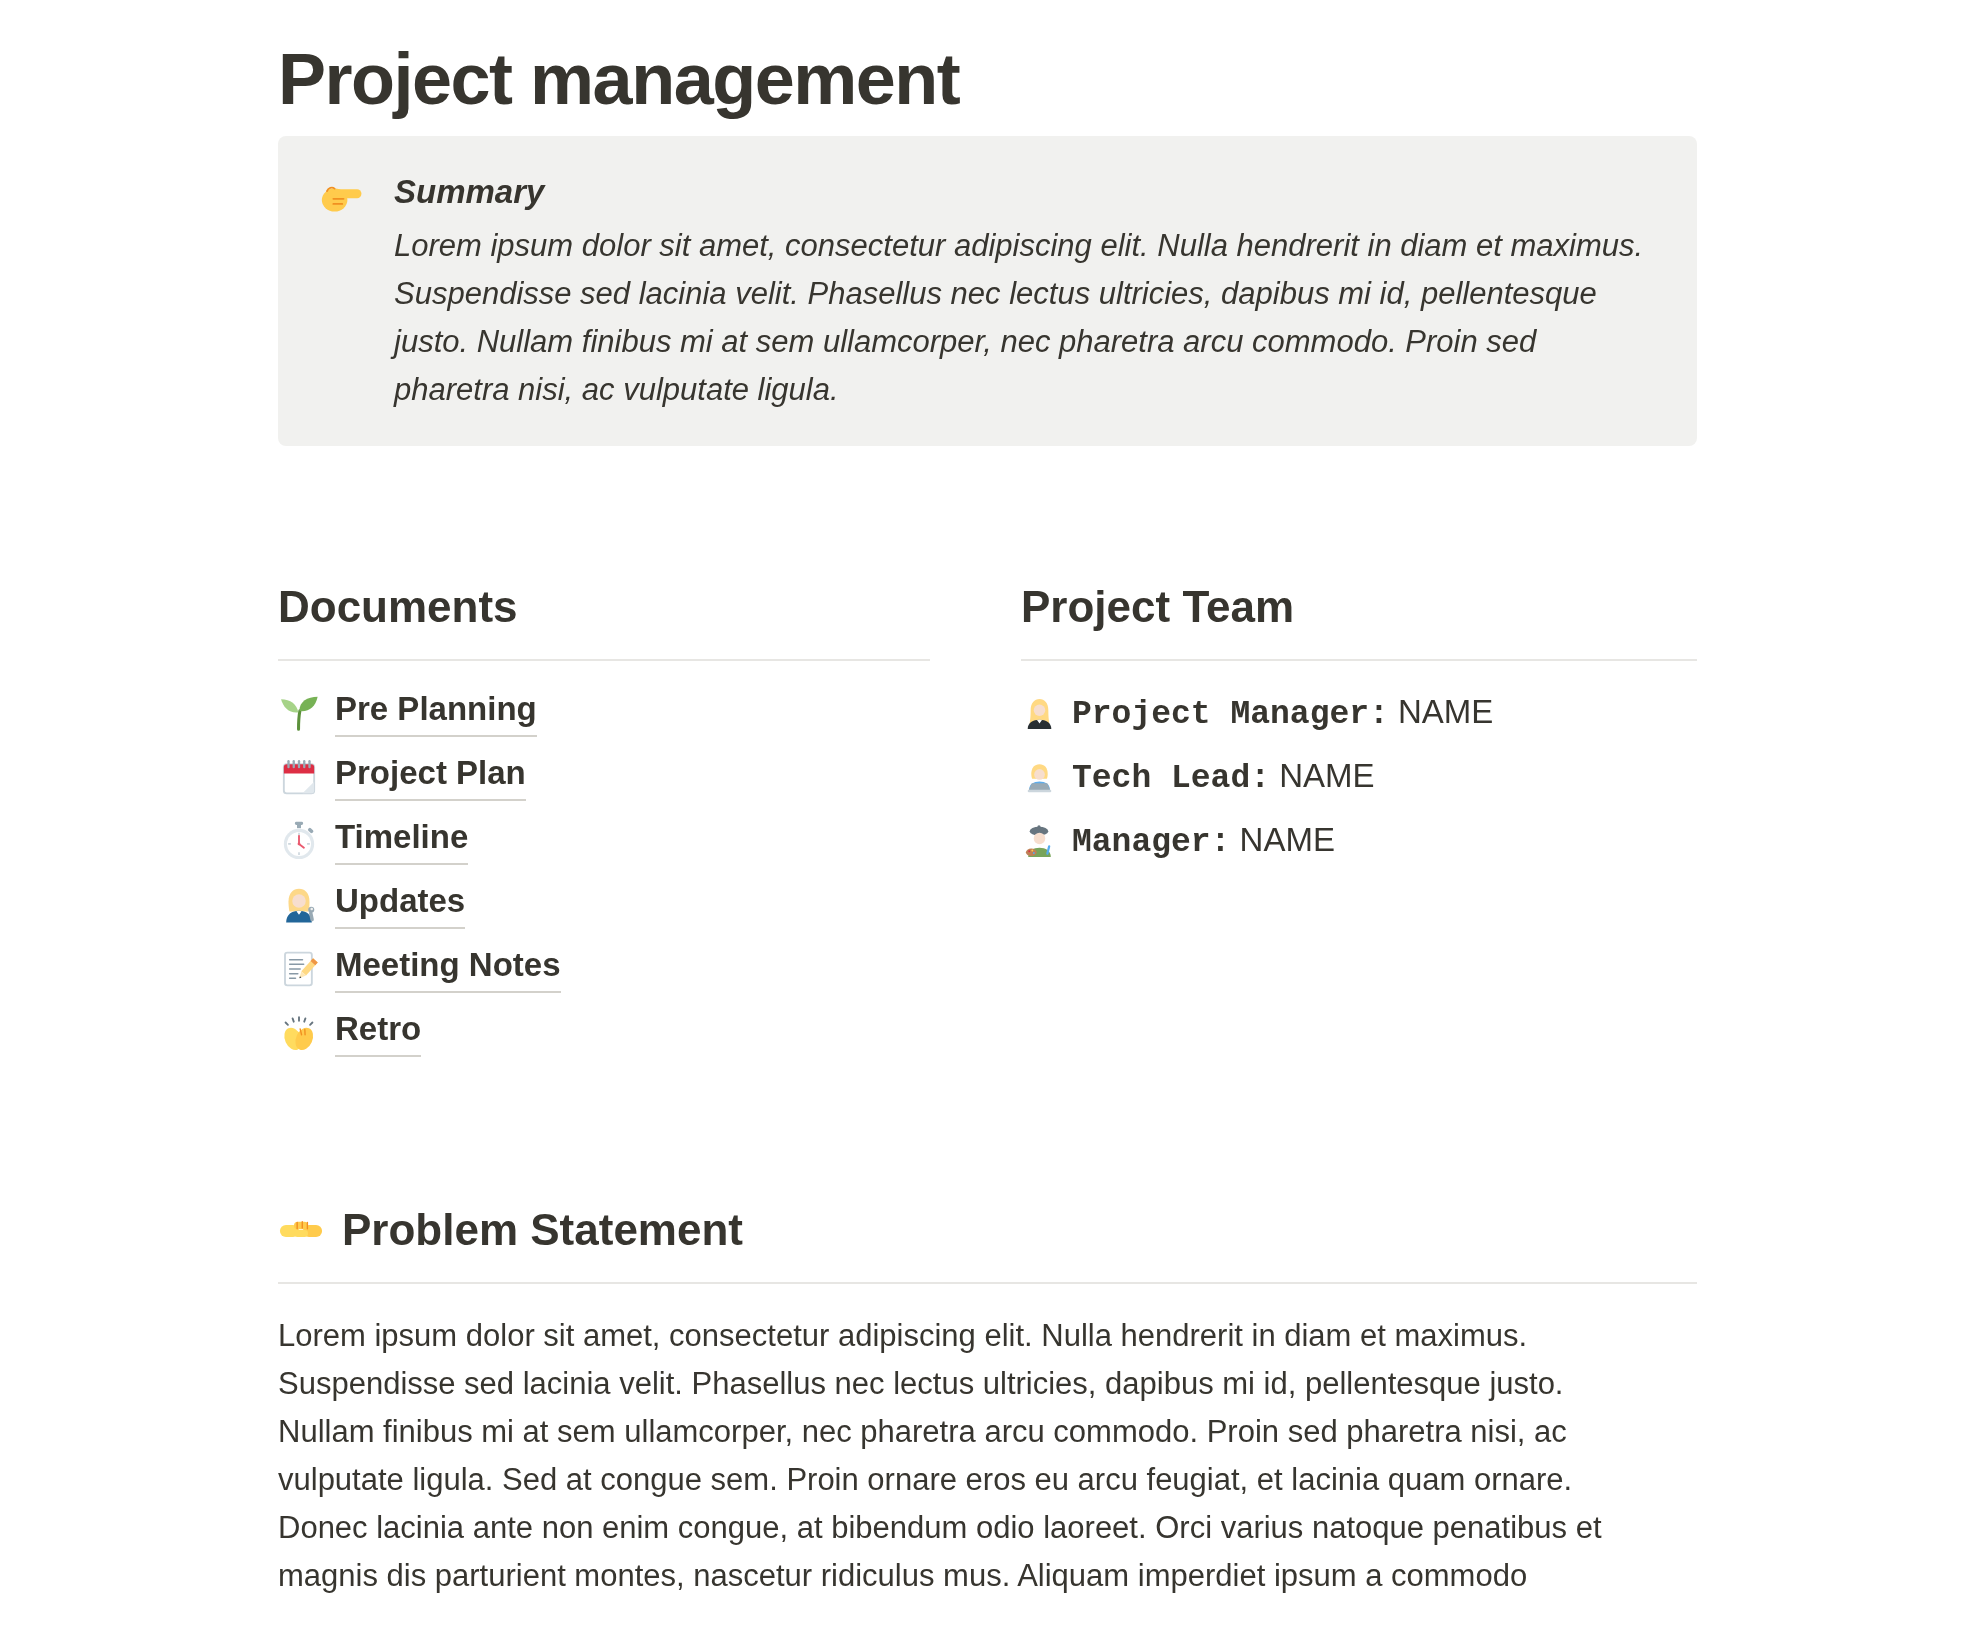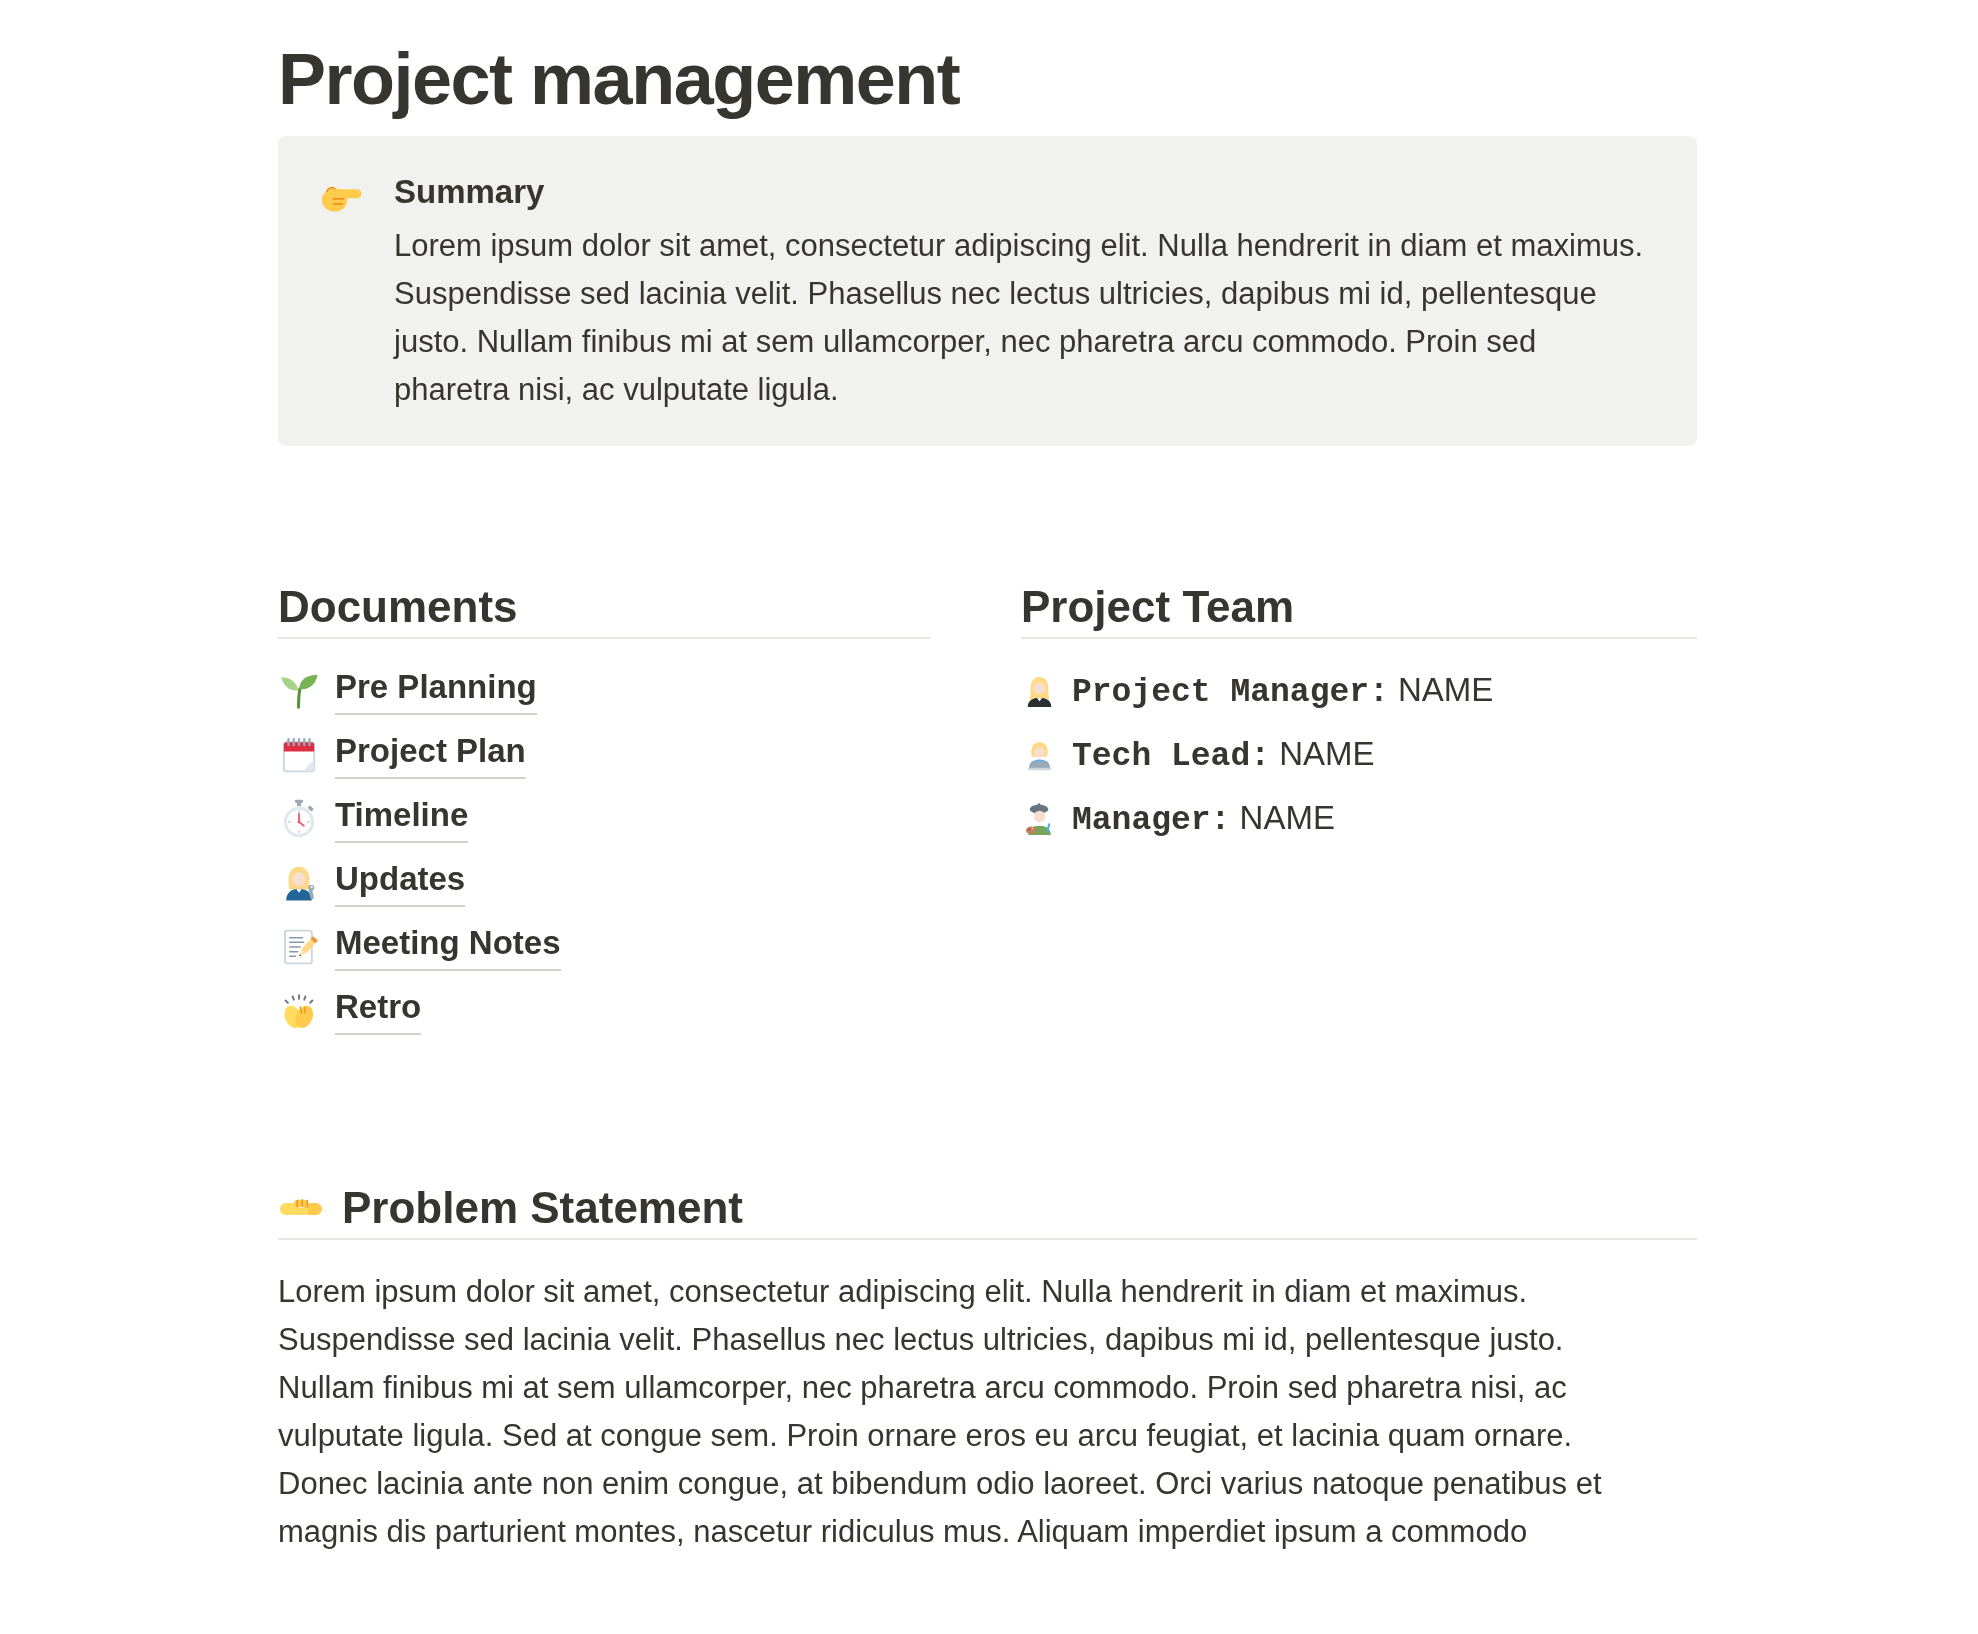--- a/index.html
+++ b/index.html
@@ -6,33 +6,33 @@
   body{
     width:1978px;height:1634px;overflow:hidden;background:#ffffff;
     font-family:"Liberation Sans","DejaVu Sans",sans-serif;
     color:var(--text,#37352F);
   }
   .page{box-sizing:border-box;width:100%;height:100%;padding:34px 281px 0 278px;border-radius:8px;}
   h1.page-title{font-size:72px;font-weight:700;letter-spacing:-1.5px;margin:0;line-height:1.25;}
 
   .callout{
     margin-top:12px;background:var(--callout_bg,#F1F1EF);border-radius:8px;
-    padding:32px 40px;display:flex;gap:30px;align-items:flex-start;
+    padding:32px 40px;display:flex;gap:30px;align-items:flex-start;font-style:italic;
   }
   .callout-icon{width:46px;height:46px;flex:none;margin-top:4px;}
   .callout-heading{font-size:33px;font-weight:700;line-height:1.45;}
   .callout-body{font-size:31px;line-height:48px;margin-top:6px;max-width:1260px;}
 
   .columns{display:flex;gap:91px;margin-top:132px;}
   .col-left{width:652px;flex:none;}
   .col-right{width:676px;flex:none;}
 
   h2.section-heading{
     font-size:44px;font-weight:700;margin:0;line-height:1.3;
-    padding-bottom:2px;border-bottom:2px solid var(--divider,#E7E6E3);
+    padding-bottom:24px;border-bottom:2px solid var(--divider,#E7E6E3);
   }
   .list{margin-top:20px;}
   .doc-item{display:flex;align-items:center;gap:15px;height:64px;cursor:pointer;}
   .item-icon{width:42px;height:42px;flex:none;}
   .item-icon.sm{width:37px;height:37px;}
   .doc-label{
     font-size:33px;font-weight:700;line-height:1.2;
     border-bottom:2.5px solid var(--link_underline,#D3D1CB);padding-bottom:7px;
   }
   .team-row{display:flex;align-items:center;gap:14px;height:64px;font-size:33px;}

